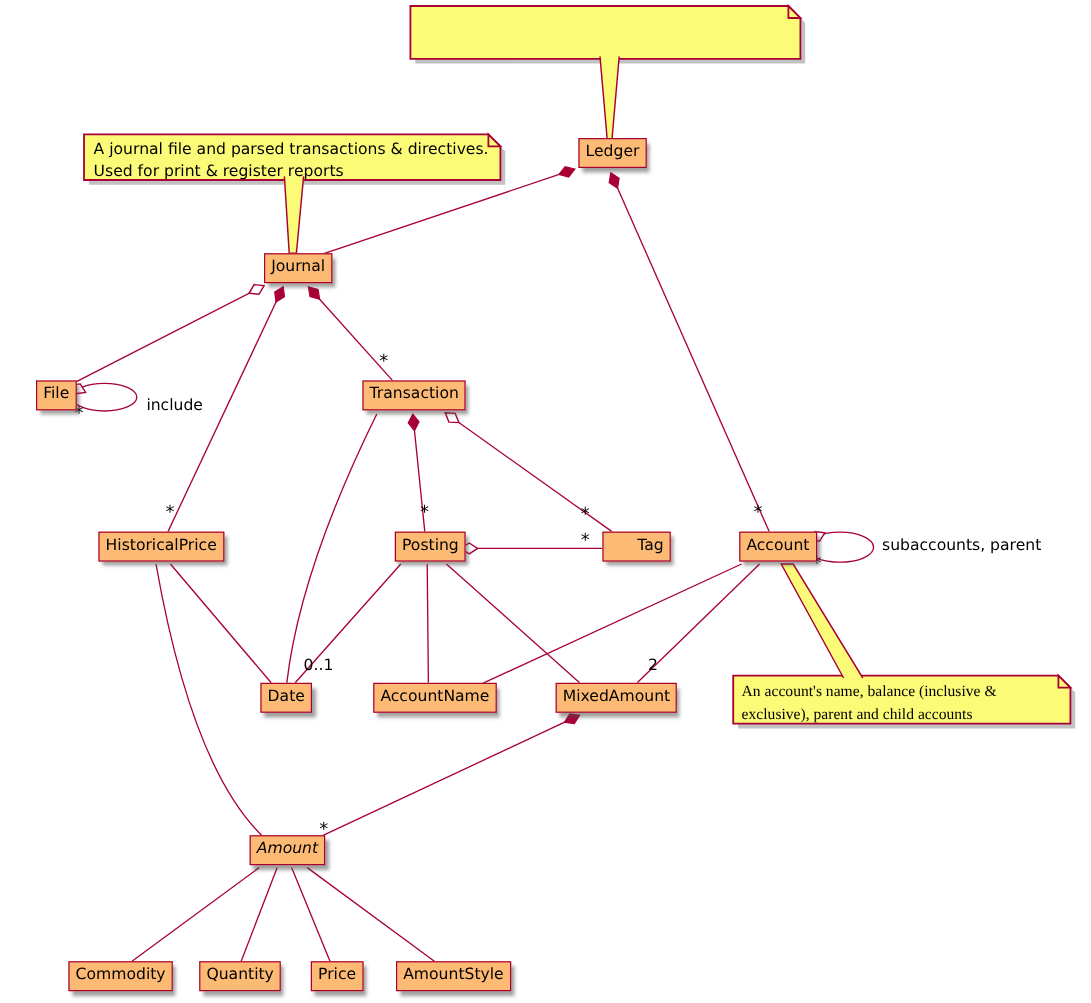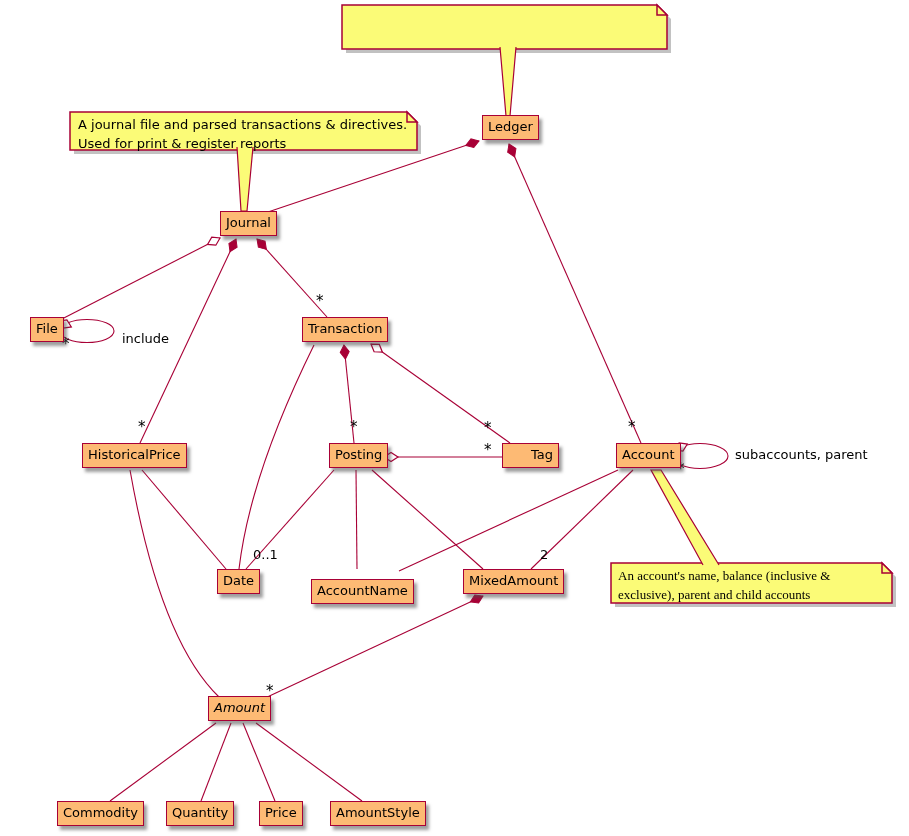--- a/index.html
+++ b/index.html
@@ -111,21 +111,21 @@
 
   <div class="uml-class" style="left:482px;top:115px;">Ledger</div>
   <div class="uml-class" style="left:220px;top:211px;">Journal</div>
   <div class="uml-class" style="left:30px;top:317px;">File</div>
   <div class="uml-class" style="left:302px;top:317px;">Transaction</div>
   <div class="uml-class" style="left:82px;top:443px;">HistoricalPrice</div>
   <div class="uml-class" style="left:329px;top:443px;">Posting</div>
   <div class="uml-class" style="left:502px;top:443px;padding-left:28px;">Tag</div>
   <div class="uml-class" style="left:616px;top:443px;">Account</div>
   <div class="uml-class" style="left:217px;top:569px;">Date</div>
-  <div class="uml-class" style="left:311px;top:569px;margin-top:10px;">AccountName</div>
+  <div class="uml-class" style="left:311px;top:569px;">AccountName</div>
   <div class="uml-class" style="left:463px;top:569px;">MixedAmount</div>
   <div class="uml-class" style="left:208px;top:696px;font-style:italic;">Amount</div>
   <div class="uml-class" style="left:57px;top:801px;">Commodity</div>
   <div class="uml-class" style="left:166px;top:801px;">Quantity</div>
   <div class="uml-class" style="left:259px;top:801px;">Price</div>
   <div class="uml-class" style="left:330px;top:801px;">AmountStyle</div>
 
   <div class="note-text" style="left:78px;top:116px;width:335px;">A journal file and parsed transactions &amp; directives.
 Used for print &amp; register reports</div>
   <div class="note-text" style="left:618px;top:567px;width:270px;font-family:Liberation Serif, serif;">An account's name, balance (inclusive &amp;

